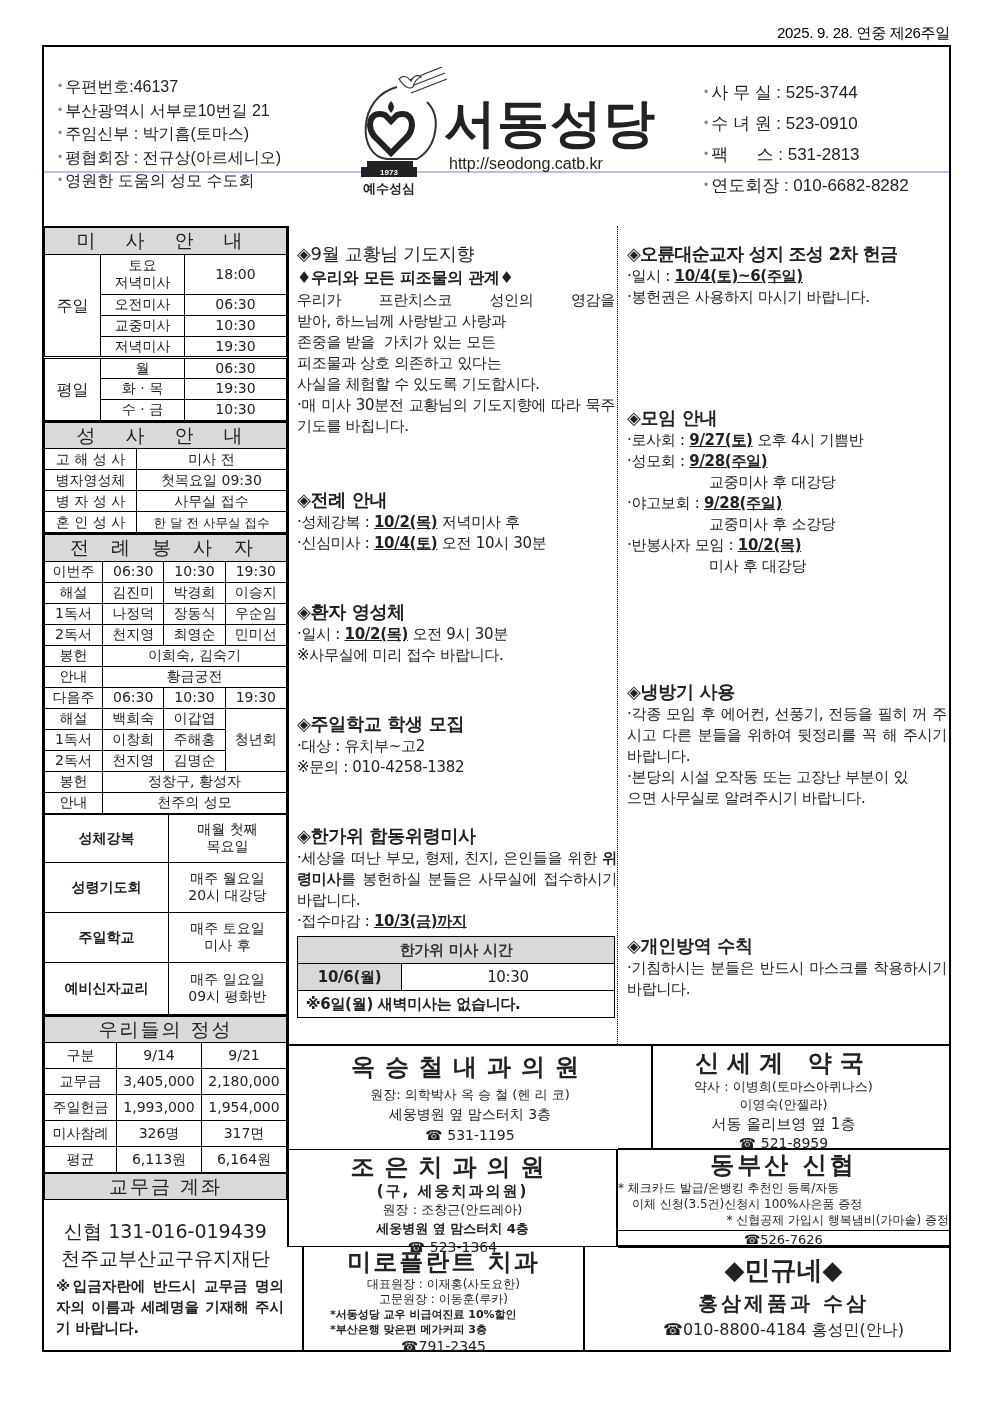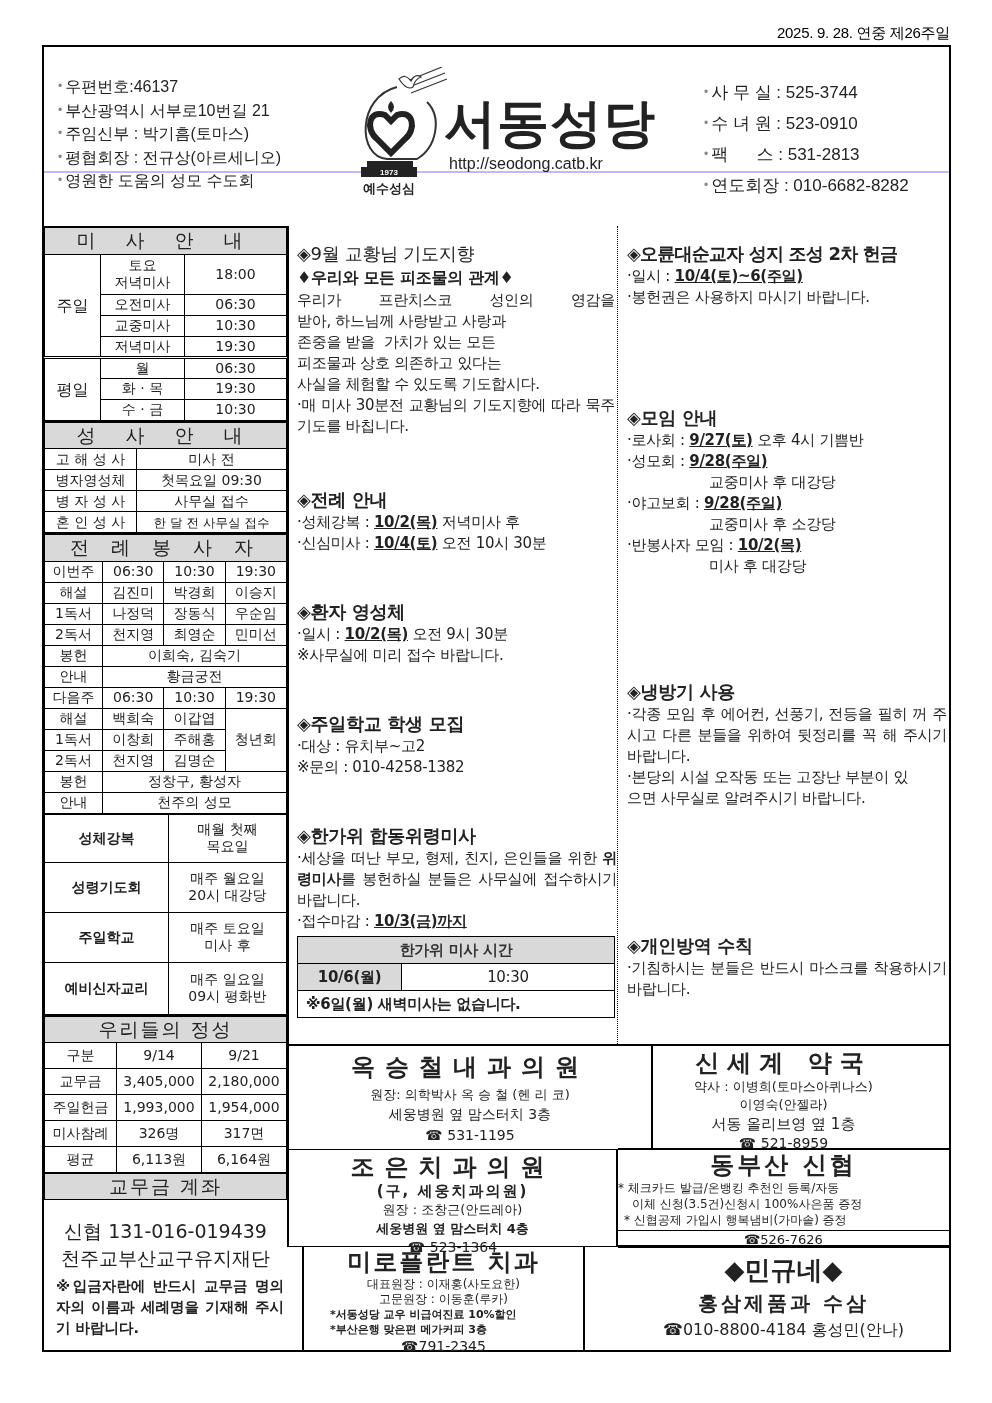--- a/index.html
+++ b/index.html
@@ -383,21 +383,21 @@
       <div class="nm" style="margin-top:2px;letter-spacing:8px">신세계 약국</div>
       <div class="ln">약사 : 이병희(토마스아퀴나스)</div>
       <div class="ln">이영숙(안젤라)</div>
       <div class="ln" style="font-size:15px;line-height:20px">서동 올리브영 옆 1층</div>
       <div class="ln" style="font-size:14px">☎ 521-8959</div>
     </div>
     <div class="ad" style="left:331px;top:104px;width:331px;height:96px">
       <div class="nm" style="letter-spacing:3px">동부산 신협</div>
       <div class="ln" style="font-size:12px;line-height:16px;text-align:left;">* 체크카드 발급/온뱅킹 추천인 등록/자동</div>
       <div class="ln" style="font-size:12px;line-height:16px;text-align:left;padding-left:14px">이체 신청(3.5건)신청시 100%사은품 증정</div>
-      <div class="ln" style="font-size:12px;line-height:16px;text-align:left;padding-left:6px">* 신협공제 가입시 행복냄비(가마솥) 증정</div>
+      <div class="ln" style="font-size:12px;line-height:16px;text-align:right;padding-left:6px">* 신협공제 가입시 행복냄비(가마솥) 증정</div>
       <div class="ln" style="font-size:13px;line-height:18px;border-top:1px solid #000;margin-top:2px">☎526-7626</div>
     </div>
     <div class="ad" style="left:331px;top:200px;width:331px;height:106px;border-top:2px solid #000;border-bottom:none">
       <div style="font-size:26px;font-weight:bold;line-height:36px;margin-top:4px">◆민규네◆</div>
       <div style="font-size:20px;font-weight:900;line-height:30px;letter-spacing:3px">홍삼제품과 수삼</div>
       <div style="font-size:16px;line-height:24px">☎010-8800-4184 홍성민(안나)</div>
     </div>
   </div>
 </div>
 

